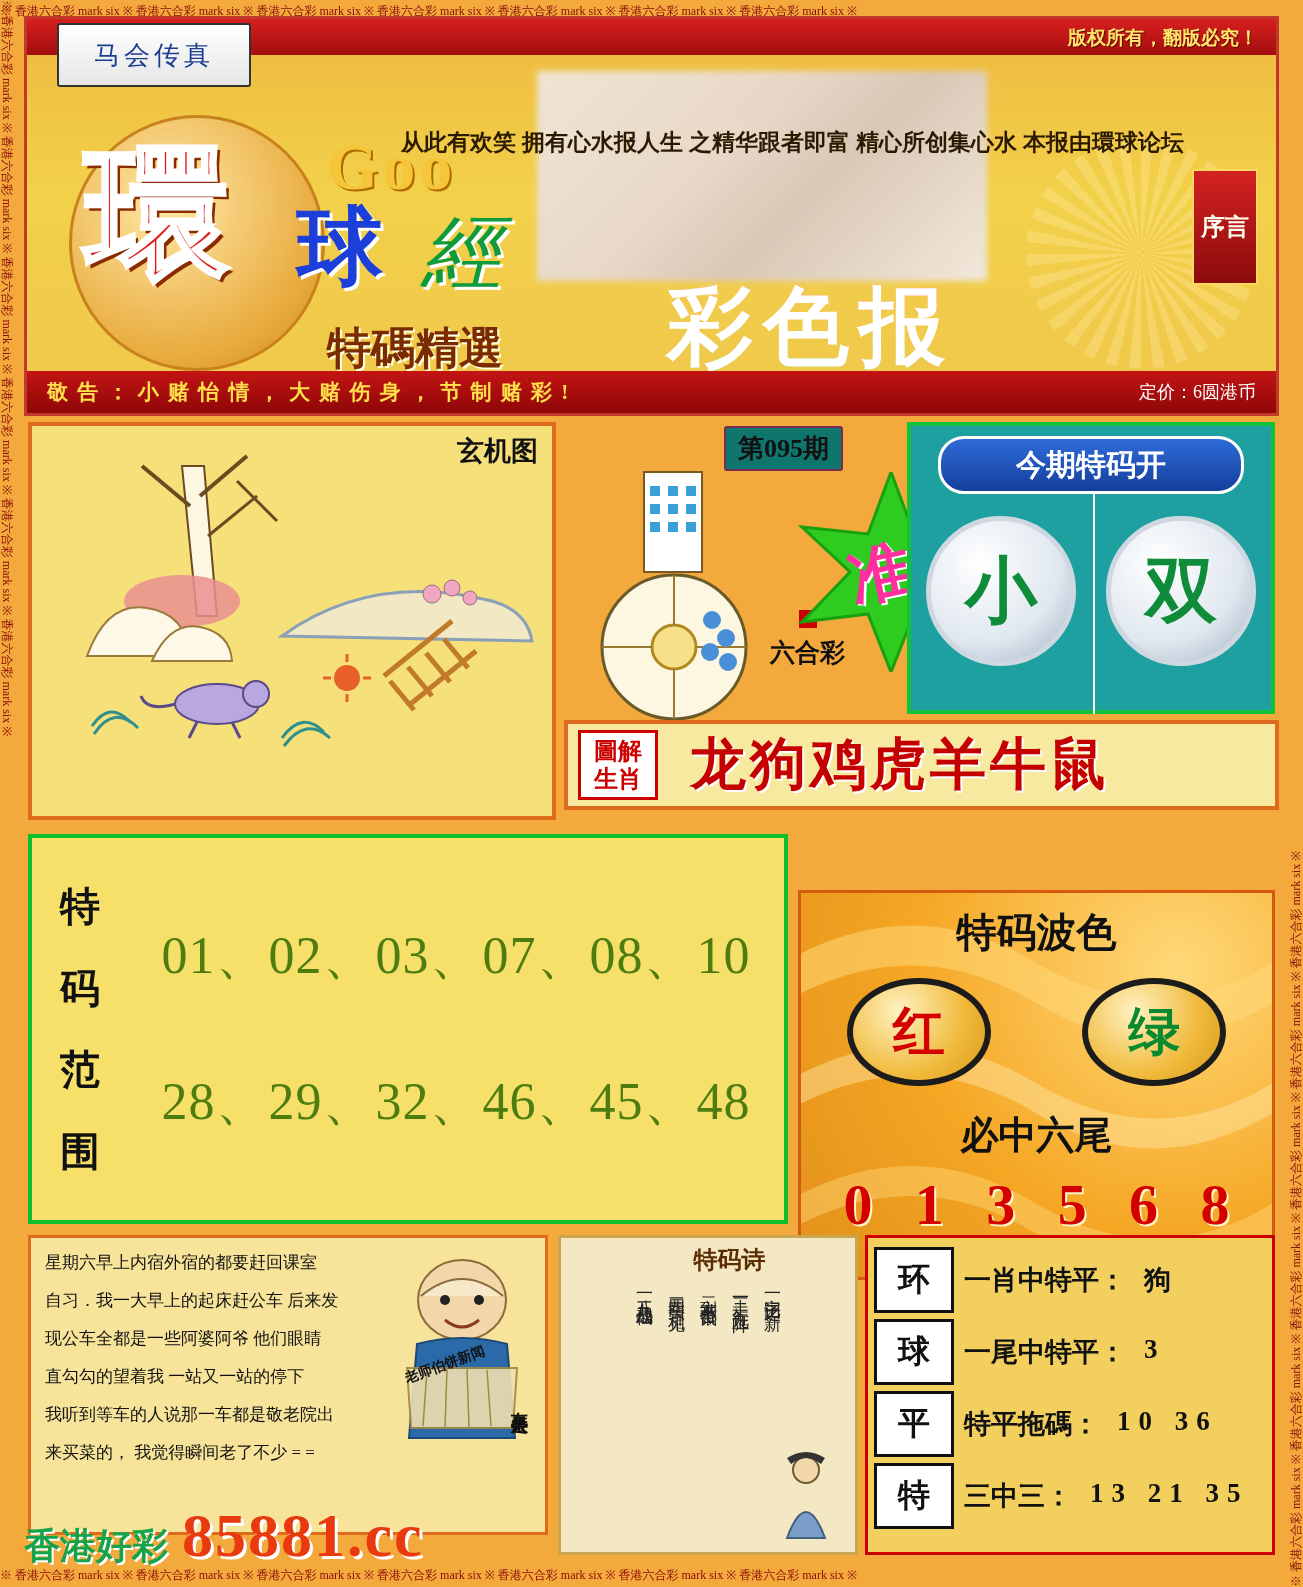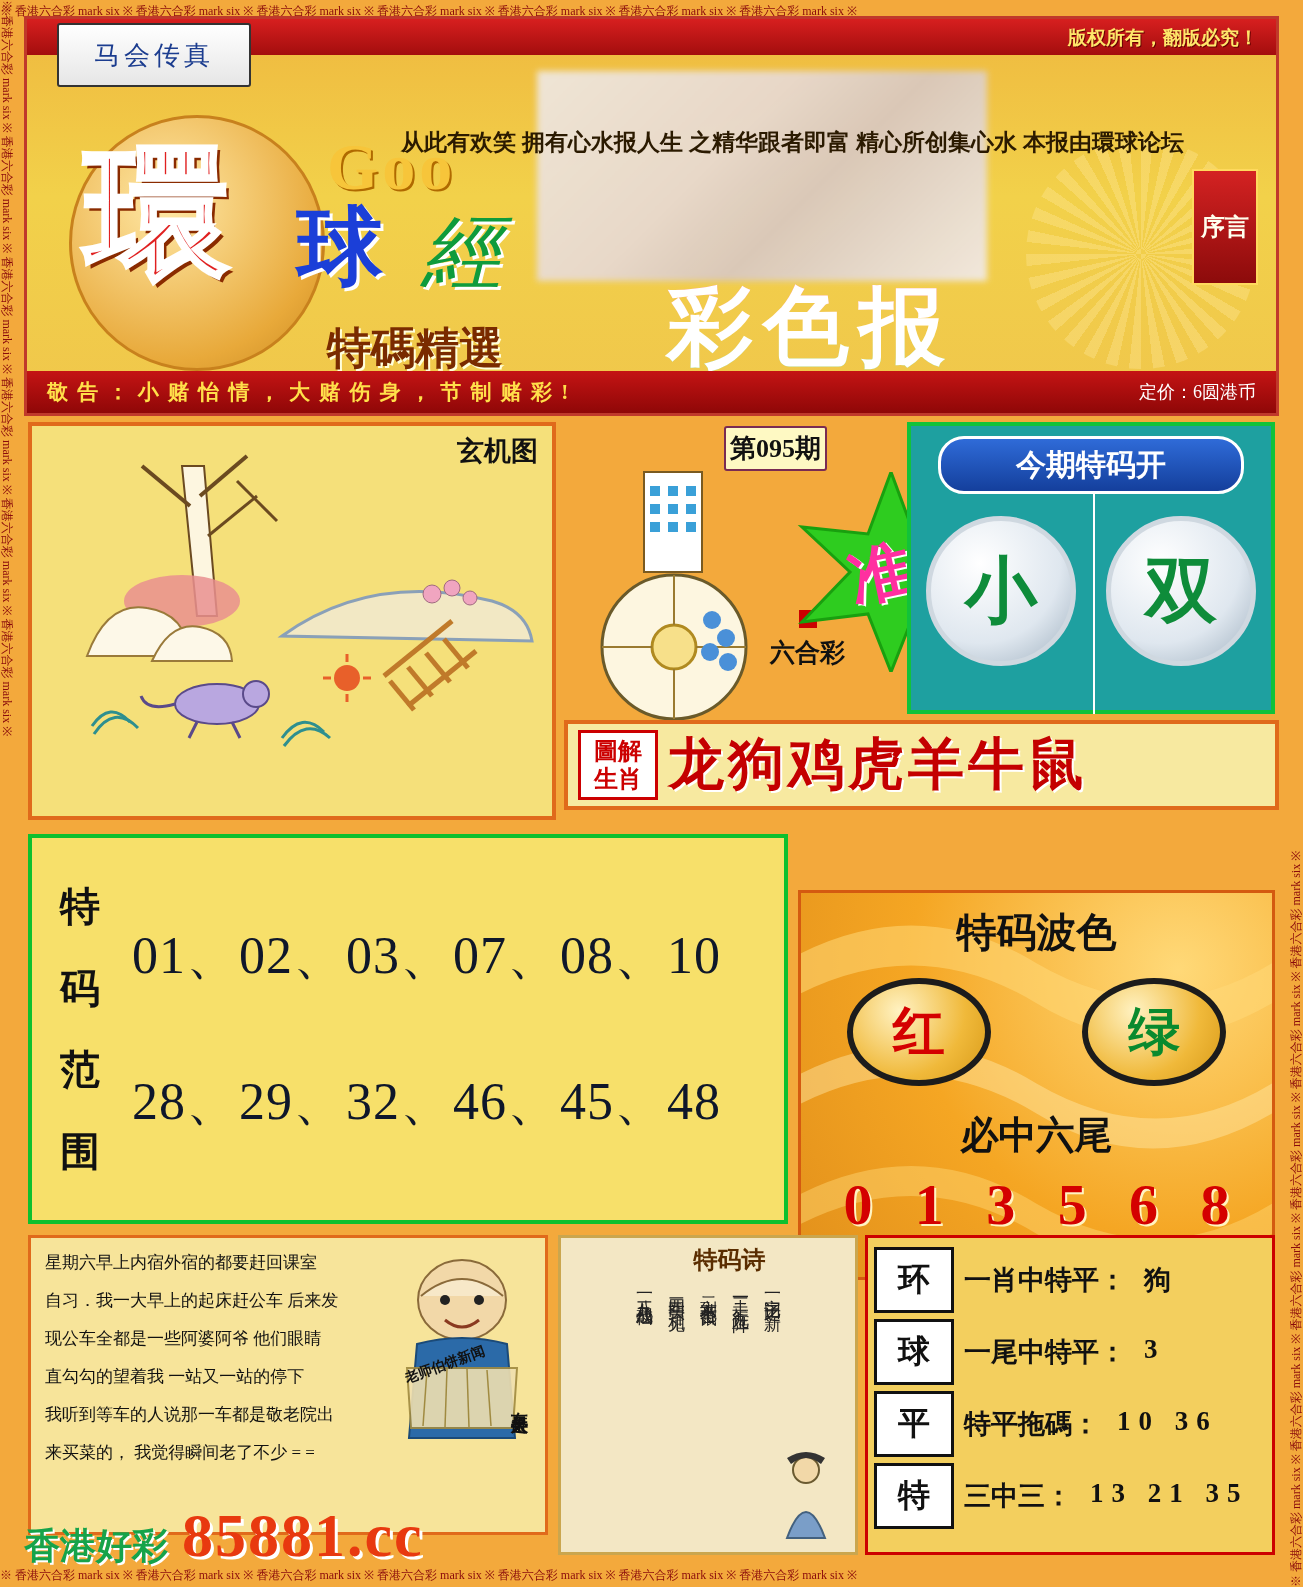--- a/index.html
+++ b/index.html
@@ -158,24 +158,24 @@
   .pic-label{
     position:absolute;right:14px;top:10px;
     font-size:27px;font-family:"Liberation Serif",serif;font-weight:bold;
     color:#111;line-height:30px;text-align:center;
   }
   .pic-svg{position:absolute;inset:0;}
 
   .mid-box{position:absolute;left:540px;top:2px;width:340px;height:398px;}
   .issue{
     position:absolute;left:160px;top:4px;
-    background:#fef9c3;border:2px solid #7a2b52;
+    background:#0f766e;border:2px solid #7a2b52;
     color:#111;font-size:26px;font-weight:bold;
     font-family:"Liberation Serif",serif;
-    padding:3px 4px;border-radius:3px;
+    padding:3px 12px;border-radius:3px;
   }
   .star{
     position:absolute;left:220px;top:50px;width:215px;height:200px;
   }
   .star-txt{
     position:absolute;left:285px;top:110px;
     font-size:62px;font-family:"Liberation Serif",serif;font-weight:bold;
     color:#ff2fa0;text-shadow:2px 2px 0 #fff;
     transform:rotate(-12deg);
   }
@@ -188,21 +188,21 @@
     position:absolute;left:206px;top:188px;
     font-size:25px;font-family:"Liberation Serif",serif;font-weight:bold;
     color:#111;line-height:38px;text-align:center;
   }
   .sixword .sq{display:block;width:18px;height:18px;background:#c00;margin:0 auto 6px;}
   .lamp-svg{position:absolute;left:20px;top:30px;}
 
   .zodiac-bar{
     position:absolute;left:540px;top:300px;width:715px;height:90px;
     background:#f7e9a0;border:4px solid #e06a1b;box-sizing:border-box;
-    display:flex;align-items:center;gap:10px;padding-left:10px;
+    display:flex;align-items:center;gap:32px;padding-left:10px;
   }
   .zodiac-tag{
     width:74px;height:64px;background:#fff;border:3px solid #c00;
     color:#c00;font-size:24px;font-weight:bold;font-family:"Liberation Serif",serif;
     display:flex;flex-direction:column;align-items:center;justify-content:center;
     line-height:28px;flex:none;
   }
   .zodiac-list{
     font-size:56px;font-family:"Liberation Serif",serif;font-weight:bold;
     color:#c40000;letter-spacing:4px;text-shadow:2px 2px 0 #fff;
@@ -239,22 +239,22 @@
     display:flex;
   }
   .num-label{
     width:96px;display:flex;flex-direction:column;align-items:center;
     justify-content:space-evenly;
     font-size:40px;font-family:"Liberation Serif",serif;font-weight:bold;color:#111;
     padding:14px 0;
   }
   .num-rows{flex:1;display:flex;flex-direction:column;justify-content:space-evenly;padding:6px 4px;}
   .num-row{
-    font-size:52px;font-family:"Liberation Serif",serif;color:#0f172a;
-    letter-spacing:1px;white-space:nowrap;
+    font-size:52px;font-family:"Liberation Serif",serif;color:#4d7c0f;
+    letter-spacing:1px;text-align:center;white-space:nowrap;
   }
 
   .wave-box{
     position:absolute;right:4px;top:16px;width:477px;height:390px;
     background:
       radial-gradient(circle at 80% 20%,#ffd978,#f5a623 55%,#e2901b 100%);
     border:3px solid #d45a10;box-sizing:border-box;overflow:hidden;margin-top:40px;
   }
   .wave-svg{position:absolute;inset:0;}
   .wave-title{

